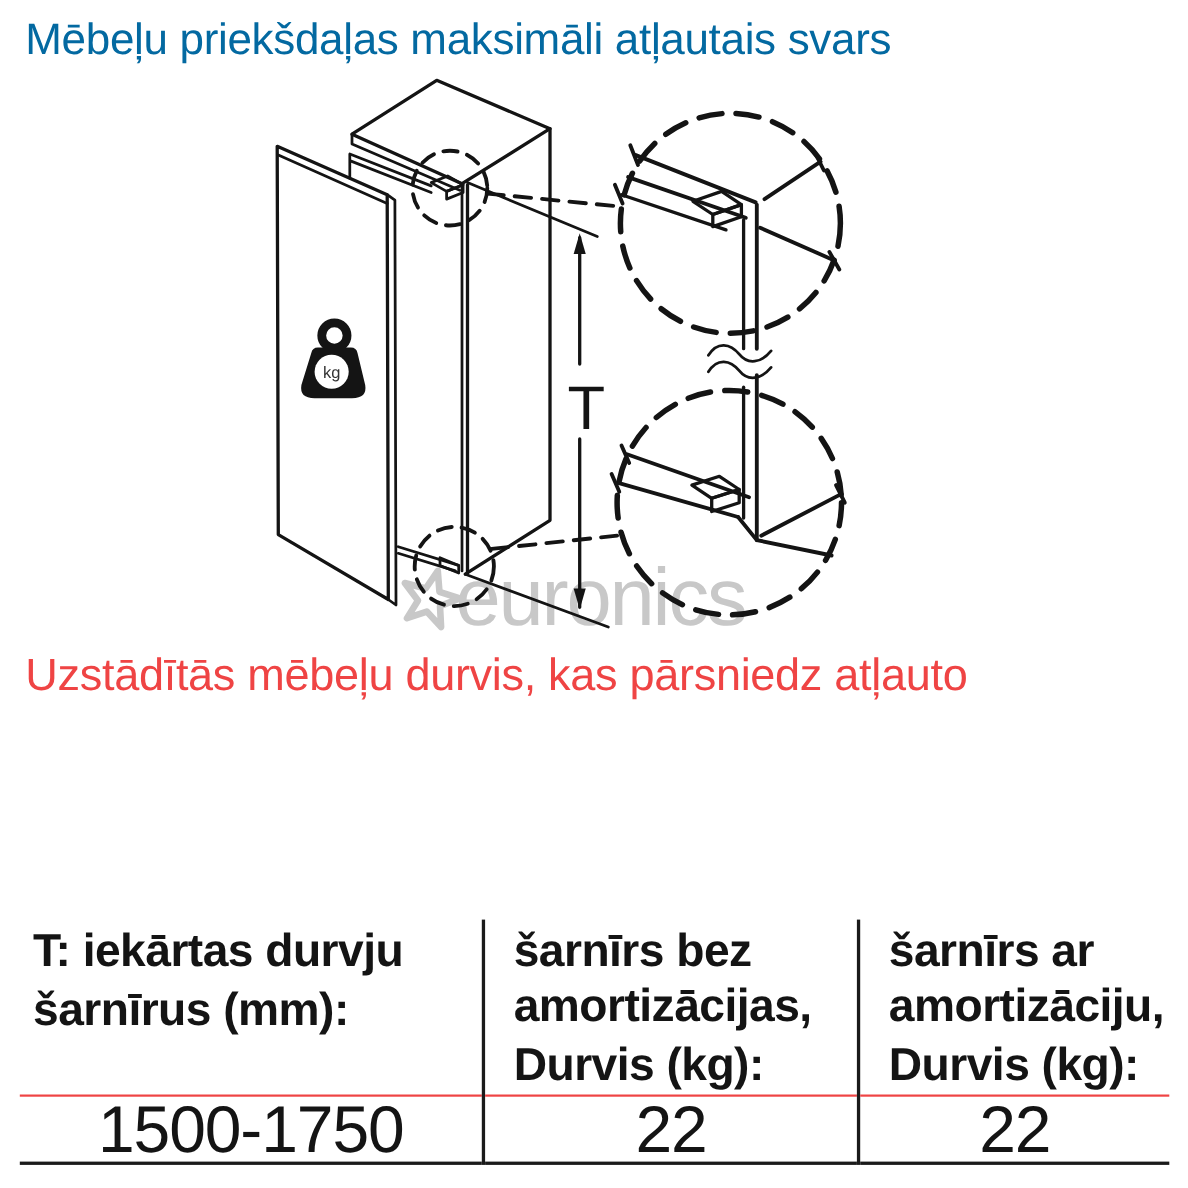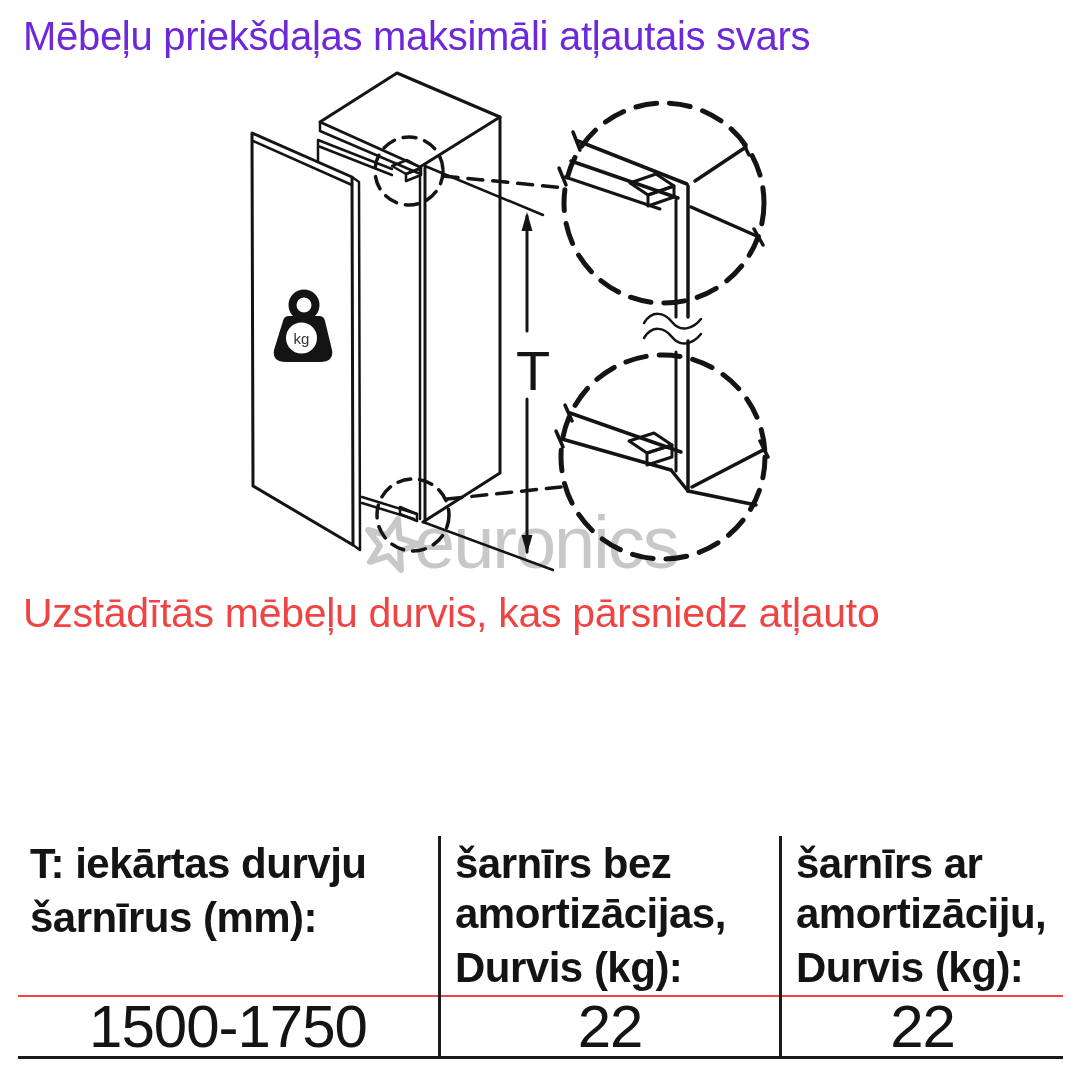--- a/index.html
+++ b/index.html
@@ -2,39 +2,39 @@
 <html><head>
 <meta charset="utf-8">
 <style>
   html,body{margin:0;padding:0;background:#fff;}
   #stage{
     position:relative;width:1080px;height:1080px;background:#ffffff;
     font-family:"Liberation Sans", sans-serif;color:#141414;overflow:hidden;
   }
   .title{
     position:absolute;left:23px;top:12px;font-size:40px;line-height:48px;
-    letter-spacing:-0.3px;color:#6d28d9;white-space:nowrap;
+    letter-spacing:-0.3px;color:#0369a1;white-space:nowrap;
   }
   #diagram{position:absolute;left:0;top:58px;width:1080px;height:530px;}
   .para{
     position:absolute;left:23px;top:588px;font-size:41px;line-height:50px;
     letter-spacing:-0.3px;color:#ef4444;
   }
   .para div{white-space:nowrap;}
   .ftable{
     position:absolute;left:18px;top:836px;width:1045px;
     display:grid;grid-template-columns:420px 341px 284px;
   }
   .fcol{display:flex;flex-direction:column;}
   .fcol.mid,.fcol.right{border-left:3px solid #1a1a1a;}
   .fhdr{
     height:159px;box-sizing:border-box;padding:3px 0 0 12px;
     font-size:42px;line-height:50px;letter-spacing:-0.5px;white-space:nowrap;font-weight:bold;
   }
-  .fcol.mid .fhdr,.fcol.right .fhdr{padding-left:14px;}
+  .fcol.mid .fhdr,.fcol.right .fhdr{padding-left:26px;}
   .unitline{margin-top:4px;}
   .fval{
     height:59px;border-top:2px solid #ef4444;border-bottom:3px solid #1a1a1a;
     display:flex;align-items:center;justify-content:center;
     font-size:60px;letter-spacing:-1px;
   }
 </style>
 </head>
 <body>
 

